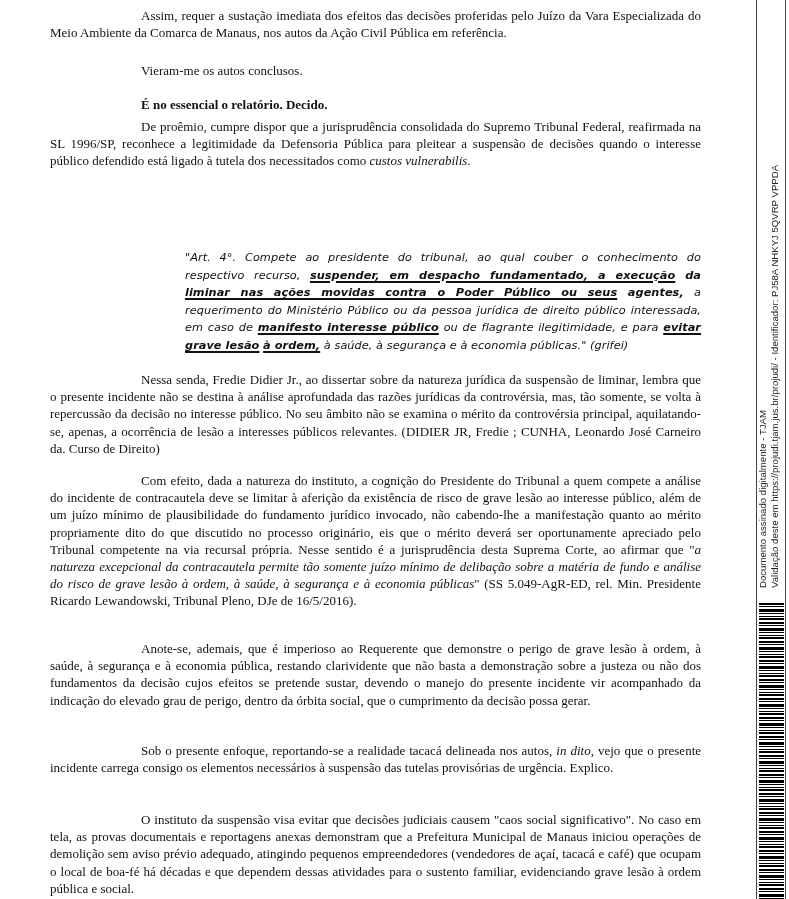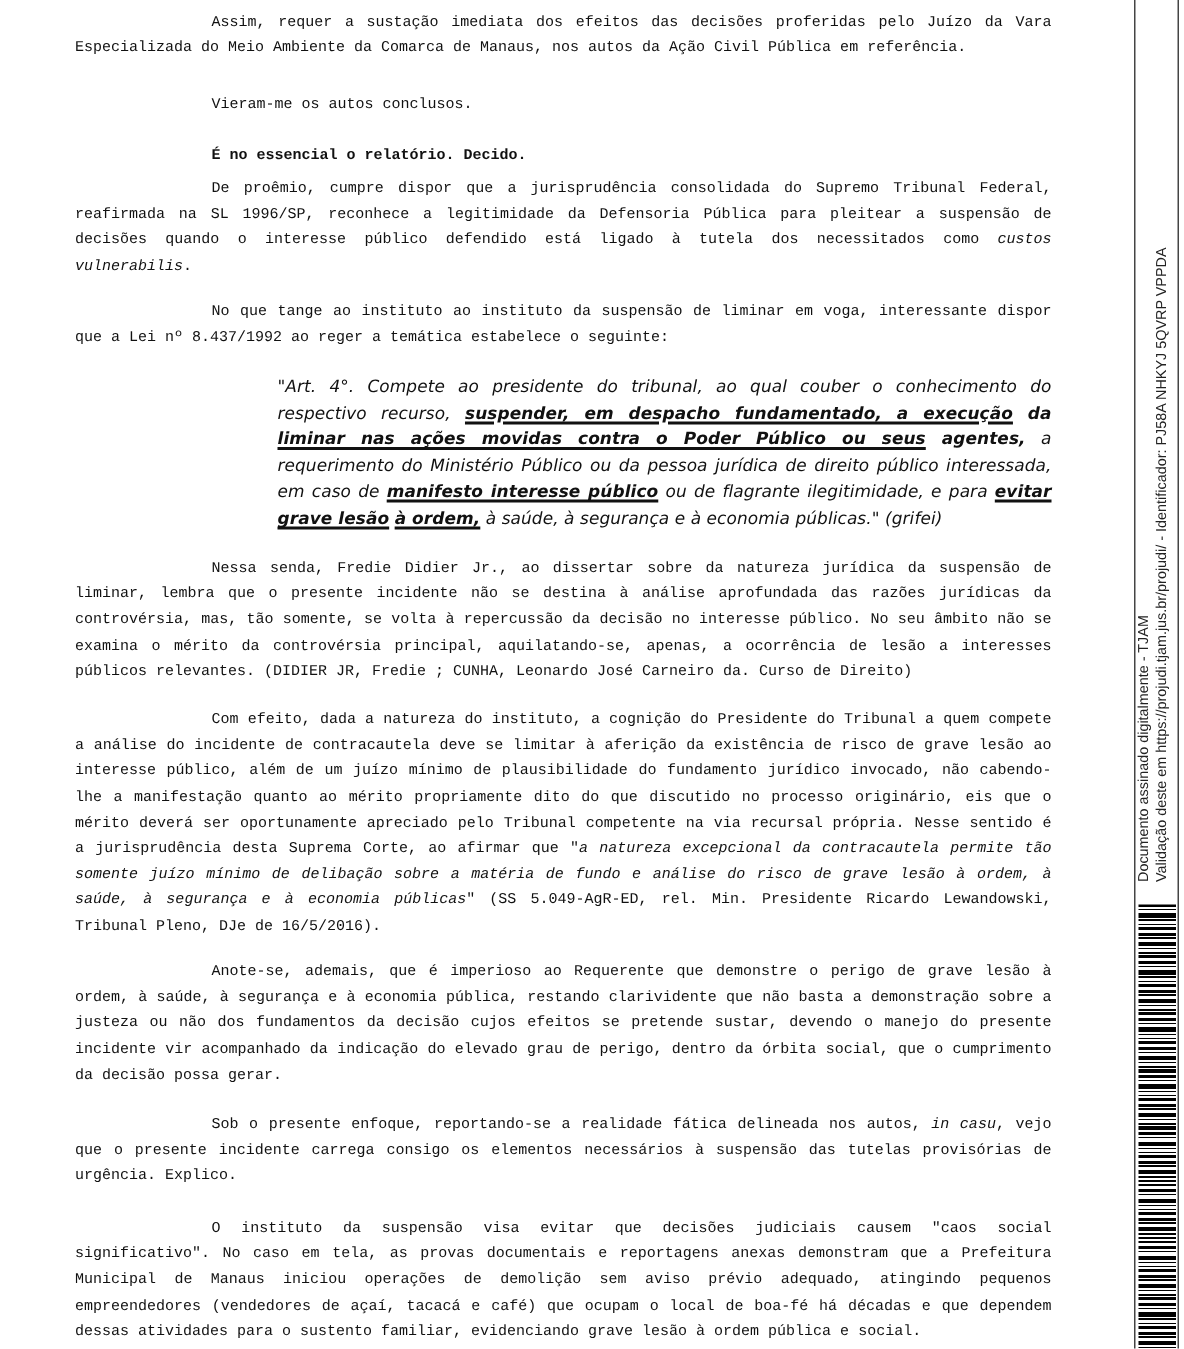--- a/index.html
+++ b/index.html
@@ -1,21 +1,21 @@
 <!DOCTYPE html>
 <html><head>
 <meta charset="utf-8">
 <style>
   html, body { margin: 0; padding: 0; background: #ffffff; }
   body { width: 789px; height: 899px; position: relative; overflow: hidden; color: #111; }
   .page { position: absolute; left: 0; top: 0; width: 740px; height: 899px; }
   .indent { text-indent: 91px; }
   .p { position: absolute; left: 50px; width: 651px; margin: 0;
-       font-family: Liberation Mono, monospace;
-       font-size: 10px; line-height: 17.2px; text-align: justify; }
+       font-family: Liberation Serif, serif;
+       font-size: 13px; line-height: 17.2px; text-align: justify; }
   .bold { font-weight: bold; }
   .quote {
     position: absolute; left: 185px; width: 516px; margin: 0;
     font-family: "DejaVu Sans", sans-serif; font-style: italic;
     font-size: 11.3px; line-height: 17.6px; text-align: justify;
     letter-spacing: 0.05px;
   }
   .quote b { font-weight: bold; margin-top: 20px; }
   .quote u { text-decoration: underline; text-decoration-thickness: 2px; text-underline-offset: 2px; }
   i { font-style: italic; }
@@ -42,31 +42,30 @@
 <div class="page">
 
   <p class="p indent" style="top:7px;"><span>Assim, requer a sustação imediata dos efeitos das decisões proferidas pelo Juízo da Vara Especializada do Meio Ambiente da Comarca de Manaus, nos autos da Ação Civil Pública em referência.</span></p>
 
   <p class="p indent bold" style="top:96px;"><span>É no essencial o relatório. Decido.</span></p>
 
   <p class="p indent" style="top:62px;"><span>Vieram-me os autos conclusos.</span></p>
 
   <p class="p indent" style="top:118px;"><span>De proêmio, cumpre dispor que a jurisprudência consolidada do Supremo Tribunal Federal, reafirmada na SL 1996/SP, reconhece a legitimidade da Defensoria Pública para pleitear a suspensão de decisões quando o interesse público defendido está ligado à tutela dos necessitados como </span><i>custos vulnerabilis</i><span>.</span></p>
 
-  <p class="p indent" style="top:200px;"><span>No que tange ao instituto ao instituto da suspensão de liminar em voga, interessante dispor que a Lei nº 8.437/1992 ao reger a temática estabelece o seguinte:</span></p>
 
   <p class="quote" style="top:249px;"><span>"Art. 4°. Compete ao presidente do tribunal, ao qual couber o conhecimento do respectivo recurso, </span><b><u>suspender, em despacho fundamentado, a execução</u></b><b> da </b><b><u>liminar nas ações movidas contra o Poder Público ou seus</u></b><b> agentes,</b><span> a requerimento do Ministério Público ou da pessoa jurídica de direito público interessada, em caso de </span><b><u>manifesto interesse público</u></b><span> ou de flagrante ilegitimidade, e para </span><b><u>evitar grave lesão</u></b><span> </span><b><u>à ordem,</u></b><span> à saúde, à segurança e à economia públicas." (grifei)</span></p>
 
   <p class="p indent" style="top:371px;"><span>Nessa senda, Fredie Didier Jr., ao dissertar sobre da natureza jurídica da suspensão de liminar, lembra que o presente incidente não se destina à análise aprofundada das razões jurídicas da controvérsia, mas, tão somente, se volta à repercussão da decisão no interesse público. No seu âmbito não se examina o mérito da controvérsia principal, aquilatando-se, apenas, a ocorrência de lesão a interesses públicos relevantes. (DIDIER JR, Fredie ; CUNHA, Leonardo José Carneiro da. Curso de Direito)</span></p>
 
   <p class="p indent" style="top:472px;"><span>Com efeito, dada a natureza do instituto, a cognição do Presidente do Tribunal a quem compete a análise do incidente de contracautela deve se limitar à aferição da existência de risco de grave lesão ao interesse público, além de um juízo mínimo de plausibilidade do fundamento jurídico invocado, não cabendo-lhe a manifestação quanto ao mérito propriamente dito do que discutido no processo originário, eis que o mérito deverá ser oportunamente apreciado pelo Tribunal competente na via recursal própria. Nesse sentido é a jurisprudência desta Suprema Corte, ao afirmar que "</span><i>a natureza excepcional da contracautela permite tão somente juízo mínimo de delibação sobre a matéria de fundo e análise do risco de grave lesão à ordem, à saúde, à segurança e à economia públicas</i><span>" (SS 5.049-AgR-ED, rel. Min. Presidente Ricardo Lewandowski, Tribunal Pleno, DJe de 16/5/2016).</span></p>
 
   <p class="p indent" style="top:640px;"><span>Anote-se, ademais, que é imperioso ao Requerente que demonstre o perigo de grave lesão à ordem, à saúde, à segurança e à economia pública, restando clarividente que não basta a demonstração sobre a justeza ou não dos fundamentos da decisão cujos efeitos se pretende sustar, devendo o manejo do presente incidente vir acompanhado da indicação do elevado grau de perigo, dentro da órbita social, que o cumprimento da decisão possa gerar.</span></p>
 
-  <p class="p indent" style="top:742px;"><span>Sob o presente enfoque, reportando-se a realidade fática delineada nos autos, </span><i>in casu</i><span>, vejo que o presente incidente carrega consigo os elementos necessários à suspensão das tutelas provisórias de urgência. Explico.</span></p>
+  <p class="p indent" style="top:742px;"><span>Sob o presente enfoque, reportando-se a realidade tacacá delineada nos autos, </span><i>in dito</i><span>, vejo que o presente incidente carrega consigo os elementos necessários à suspensão das tutelas provisórias de urgência. Explico.</span></p>
 
   <p class="p indent" style="top:811px;"><span>O instituto da suspensão visa evitar que decisões judiciais causem "caos social significativo". No caso em tela, as provas documentais e reportagens anexas demonstram que a Prefeitura Municipal de Manaus iniciou operações de demolição sem aviso prévio adequado, atingindo pequenos empreendedores (vendedores de açaí, tacacá e café) que ocupam o local de boa-fé há décadas e que dependem dessas atividades para o sustento familiar, evidenciando grave lesão à ordem pública e social.</span></p>
 </div>
 
 <div class="sidebar"></div>
 <div class="side-text">
   <div>Documento assinado digitalmente - TJAM</div>
   <div>Validação deste em https://projudi.tjam.jus.br/projudi/ - Identificador: PJ58A NHKYJ 5QVRP VPPDA</div>
 </div>
 <div class="barcode"></div>

